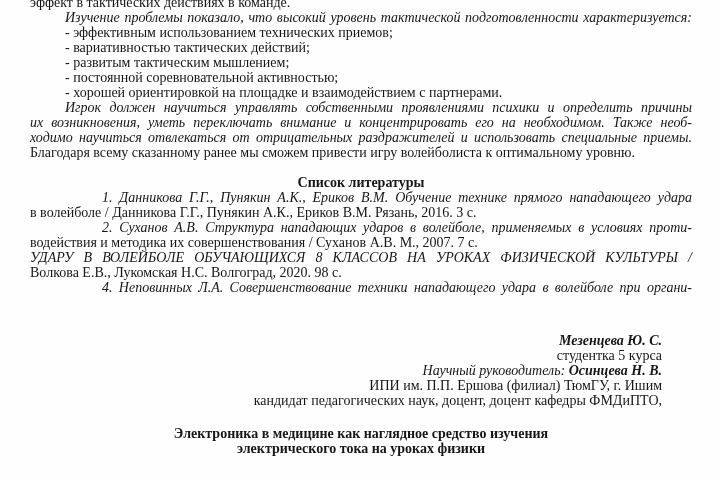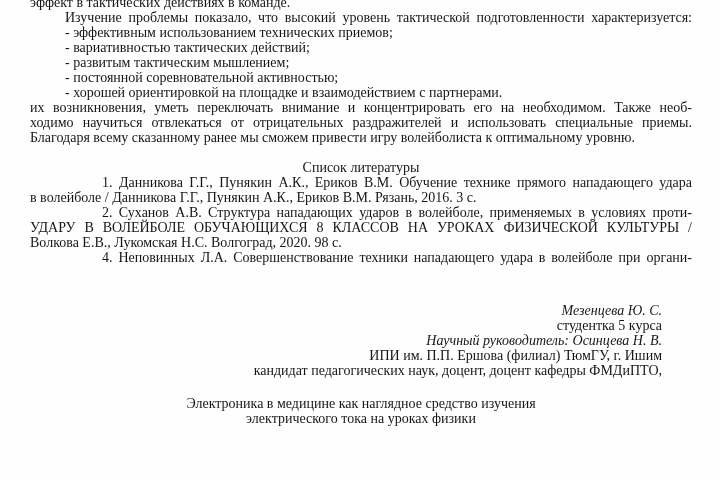--- a/index.html
+++ b/index.html
@@ -17,24 +17,25 @@
     top: -5px; left: 30px;
     width: 662px;
   }
   .ln { height: 15px; line-height: 15px; white-space: nowrap; }
   .ind  { padding-left: 35px; }
   .ind2 { padding-left: 72px; }
   .fill {
     white-space: normal;
     text-align: justify;
     text-align-last: justify;
+    font-style: italic;
     -moz-text-align-last: justify;
   }
   .center { text-align: center; }
-  .bold { font-weight: normal; }
+  .bold { font-weight: bold; }
   .italic { font-style: italic; }
   .sig { text-align: right; padding-right: 30px; }
   .sp15 { height: 15px; }
   .sp38 { height: 38px; }
   .sp18 { height: 18px; }
 </style>
 </head>
 <body>
 
 <div class="page">
@@ -43,32 +44,34 @@
     <div class="ln">эффект в тактических действиях в команде.</div>
 
     <div class="ln ind fill">Изучение проблемы показало, что высокий уровень тактической подготовленности характеризуется:</div>
 
     <div class="ln ind">- эффективным использованием технических приемов;</div>
     <div class="ln ind">- вариативностью тактических действий;</div>
     <div class="ln ind">- развитым тактическим мышлением;</div>
     <div class="ln ind">- постоянной соревновательной активностью;</div>
     <div class="ln ind">- хорошей ориентировкой на площадке и взаимодействием с партнерами.</div>
 
+    <div class="ln ind fill">Игрок должен научиться управлять собственными проявлениями психики и определить причины</div>
     <div class="ln fill">их возникновения, уметь переключать внимание и концентрировать его на необходимом. Также необ-</div>
     <div class="ln fill">ходимо научиться отвлекаться от отрицательных раздражителей и использовать специальные приемы.</div>
     <div class="ln">Благодаря всему сказанному ранее мы сможем привести игру волейболиста к оптимальному уровню.</div>
 
     <div class="sp15"></div>
 
     <div class="ln center bold">Список литературы</div>
 
     <div class="ln ind2 fill">1.  Данникова Г.Г., Пунякин А.К., Ериков В.М. Обучение технике прямого нападающего удара</div>
     <div class="ln">в волейболе / Данникова Г.Г., Пунякин А.К., Ериков В.М. Рязань, 2016. 3 с.</div>
 
     <div class="ln ind2 fill">2.  Суханов А.В. Структура нападающих ударов в волейболе, применяемых в условиях проти-</div>
+    <div class="ln">водействия и методика их совершенствования / Суханов А.В. М., 2007. 7 с.</div>
 
     <div class="ln fill">УДАРУ В ВОЛЕЙБОЛЕ ОБУЧАЮЩИХСЯ 8 КЛАССОВ НА УРОКАХ ФИЗИЧЕСКОЙ КУЛЬТУРЫ /</div>
     <div class="ln">Волкова Е.В., Лукомская Н.С. Волгоград, 2020. 98 с.</div>
 
     <div class="ln ind2 fill">4.  Неповинных Л.А. Совершенствование техники нападающего удара в волейболе при органи-</div>
 
     <div class="sp38"></div>
 
     <div class="ln sig bold italic">Мезенцева Ю. С.</div>
     <div class="ln sig">студентка 5 курса</div>

